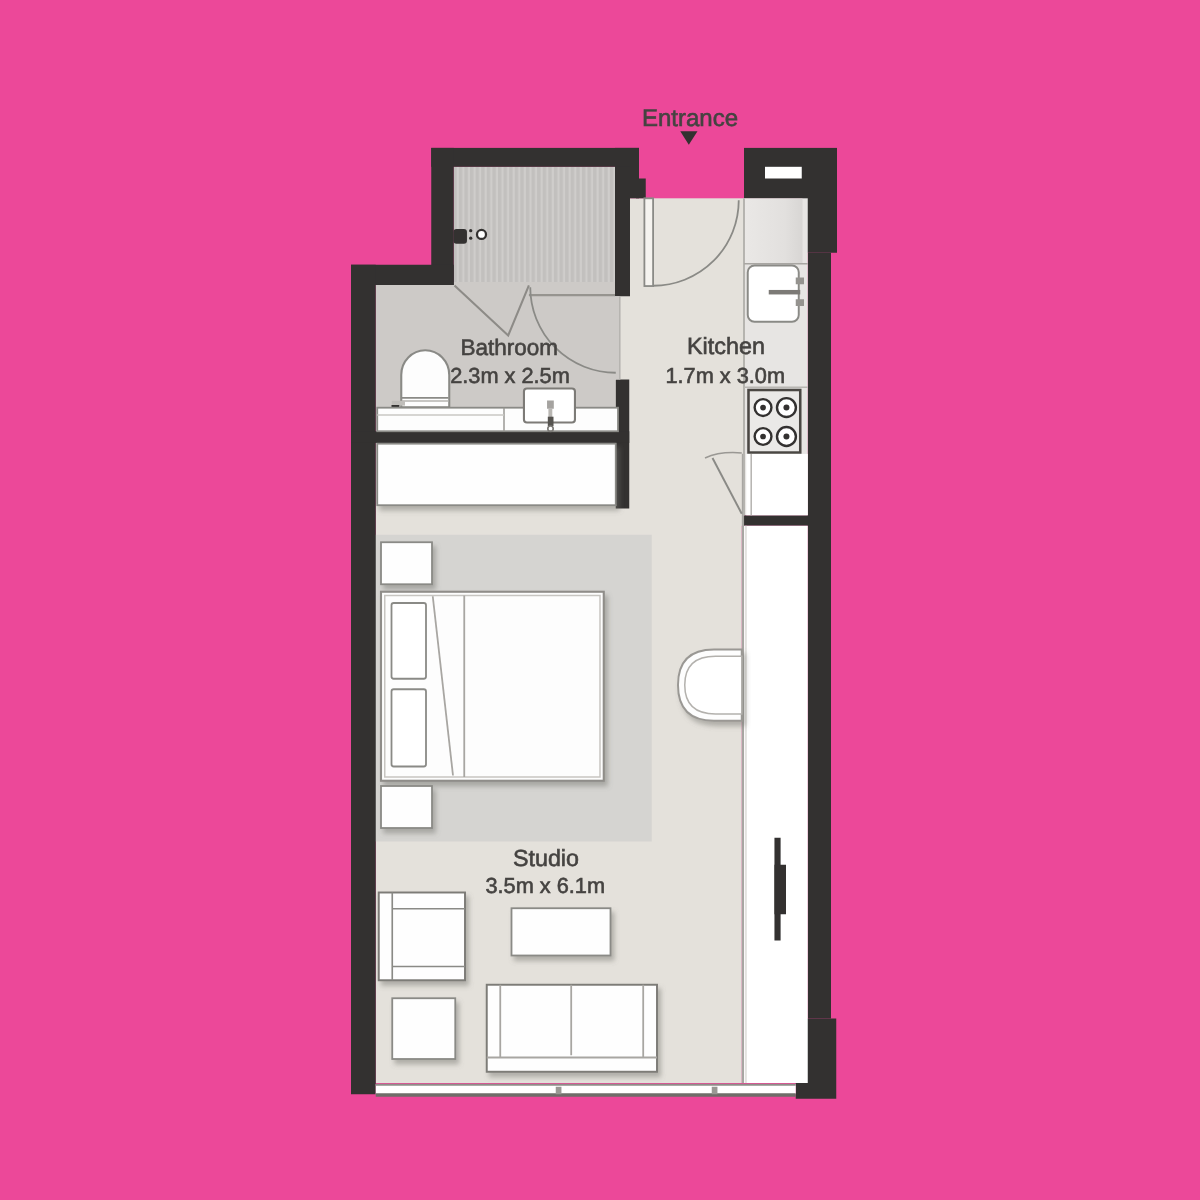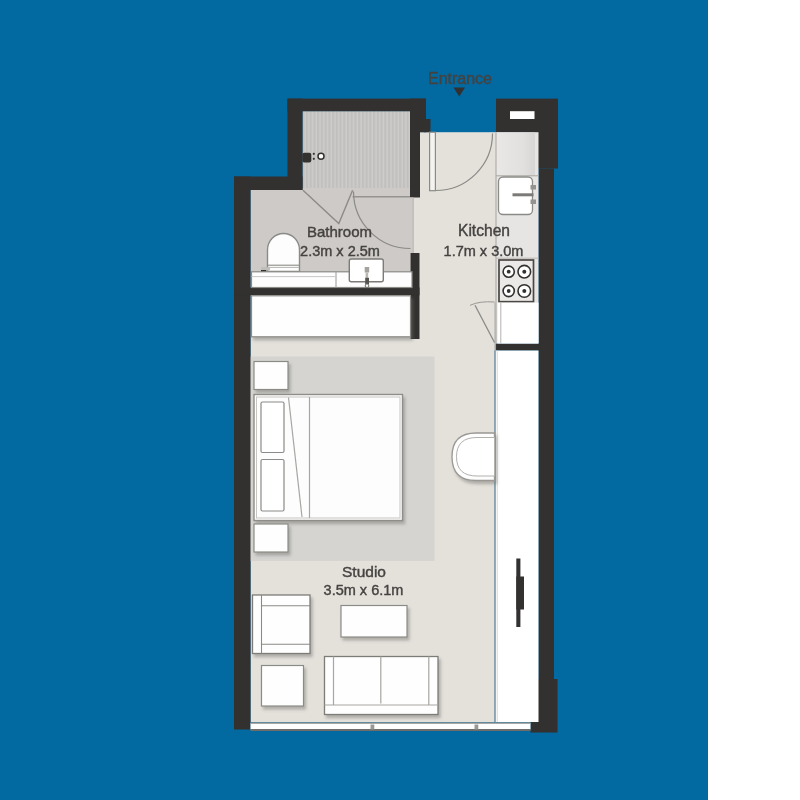--- a/index.html
+++ b/index.html
@@ -1,16 +1,16 @@
 <!DOCTYPE html>
 <html><head>
 <meta charset="utf-8">
 <style>
   html,body{margin:0;padding:0;background:#ffffff;}
-  #stage{position:relative;width:708px;height:800px;background:#0369a1;overflow:hidden;
+  #stage{position:relative;width:800px;height:800px;background:#ec4899;overflow:hidden;
          font-family:"Liberation Sans", sans-serif;}
 </style>
 </head>
 <body>
 <div id="stage">
 <svg width="800" height="800" viewBox="0 0 800 800">
   <defs>
     <pattern id="hatch" x="0" y="0" width="3.73" height="8" patternUnits="userSpaceOnUse">
       <rect x="0" y="0" width="3.73" height="8" fill="#c2c0be"></rect>
       <rect x="2.3" y="0" width="1.43" height="8" fill="#cfcdcb"></rect>

